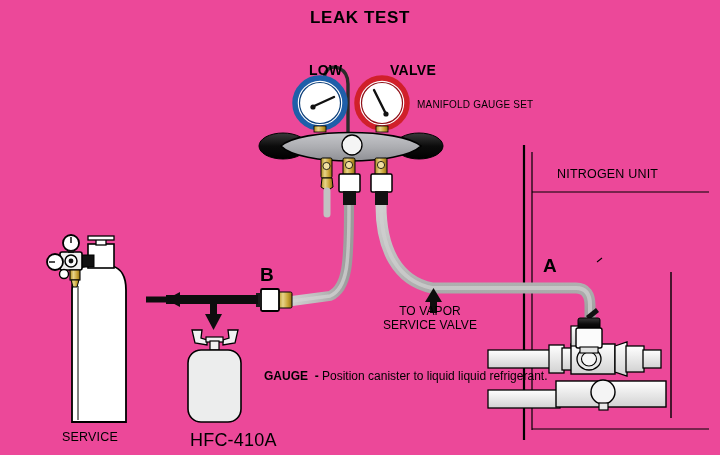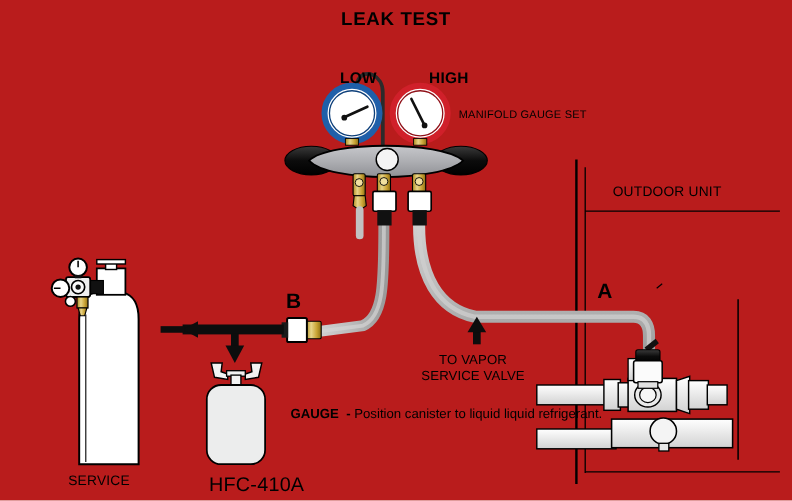--- a/index.html
+++ b/index.html
@@ -5,21 +5,21 @@
 <style>
   html, body {
     margin: 0;
     padding: 0;
     background: #ffffff;
   }
   #stage {
     position: relative;
     width: 720px;
     height: 455px;
-    background: #b91c1c;
+    background: #ec4899;
     overflow: hidden;
     font-family: "Liberation Sans", sans-serif;
   }
   #diagram-svg {
     position: absolute;
     left: 0;
     top: 0;
     width: 720px;
     height: 455px;
   }
@@ -61,21 +61,21 @@
   }
   #label-a {
     left: 543px; top: 255px;
     font-size: 19px; font-weight: bold;
   }
   #label-b {
     left: 260px; top: 264px;
     font-size: 19px; font-weight: bold;
   }
   #label-vapor {
-    left: 383px; top: 320px;
+    left: 383px; top: 304px;
     font-size: 12px;
     text-align: center;
     letter-spacing: 0.1px;
   }
   #label-nitrogen {
     left: 62px; top: 430px;
     font-size: 12.5px;
     letter-spacing: 0.2px;
   }
   #label-canister {
@@ -309,25 +309,25 @@
       <rect x="430" y="299" width="7" height="14" fill="#0d0d0d"></rect>
       <path d="M 433.5 288 L 425 302 L 442 302 Z" fill="#0d0d0d"></path>
     </g>
 
   </svg>
 
   <div class="lbl" id="title-text">LEAK TEST</div>
 
   <div class="lbl" id="label-low">LOW</div>
 
-  <div class="lbl" id="label-high">HIGH</div>
+  <div class="lbl" id="label-high">VALVE</div>
 
   <div class="lbl" id="label-manifold">MANIFOLD GAUGE SET</div>
 
-  <div class="lbl" id="label-outdoor">OUTDOOR UNIT</div>
+  <div class="lbl" id="label-outdoor">NITROGEN UNIT</div>
 
   <div class="lbl" id="label-a">A</div>
 
   <div class="lbl" id="label-b">B</div>
 
   <div class="lbl" id="label-vapor">TO VAPOR
 SERVICE VALVE</div>
 
   <div class="lbl" id="label-nitrogen">SERVICE</div>
 

